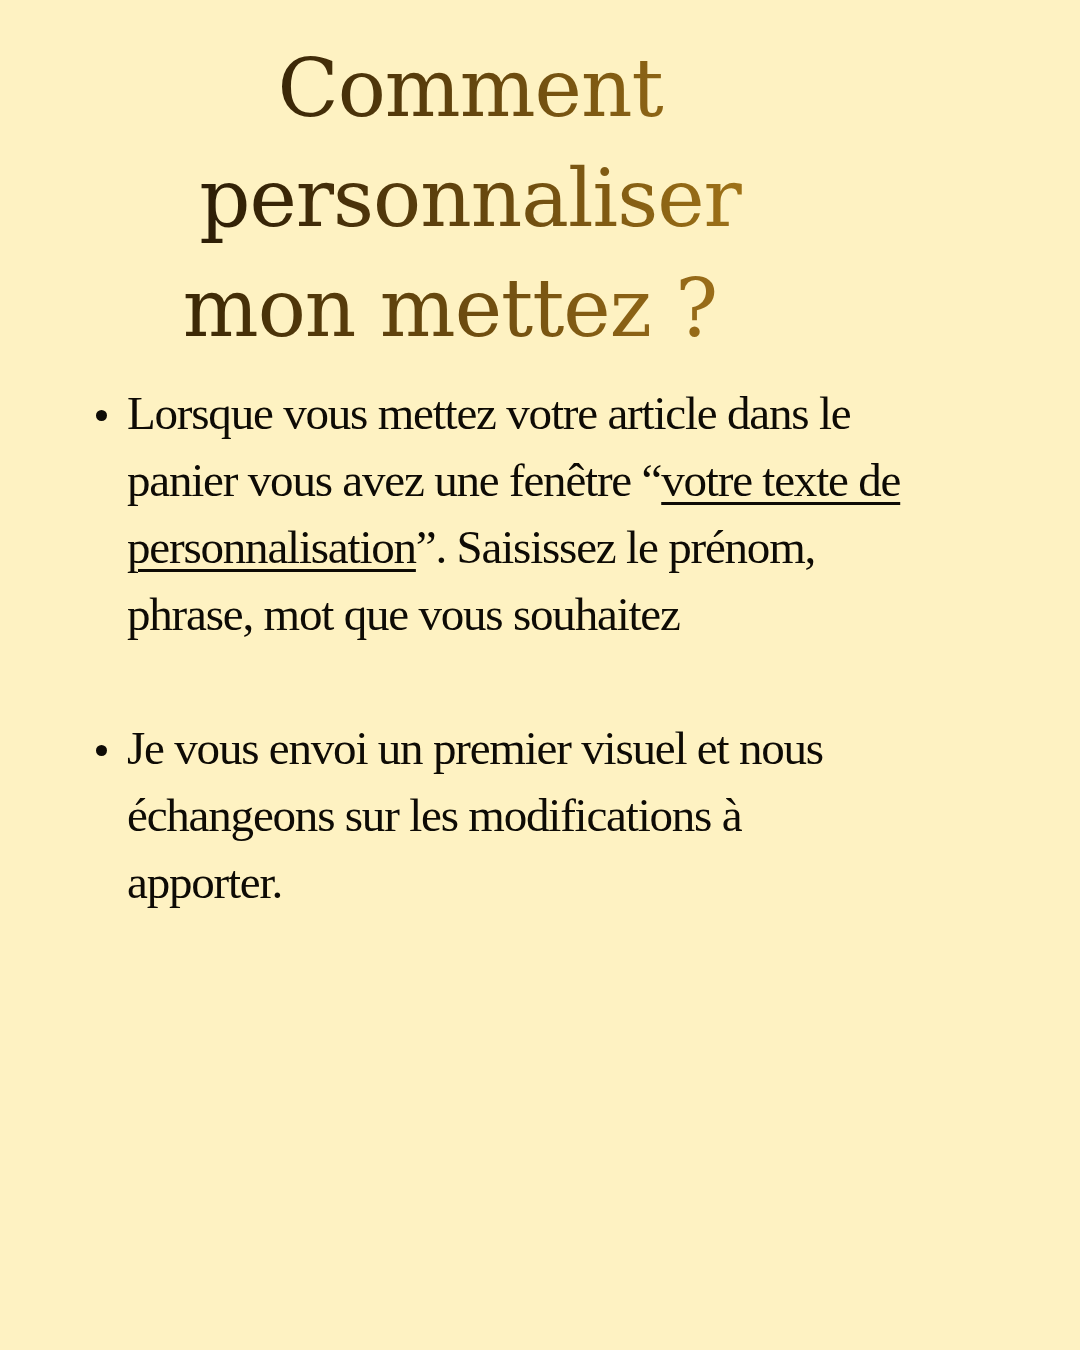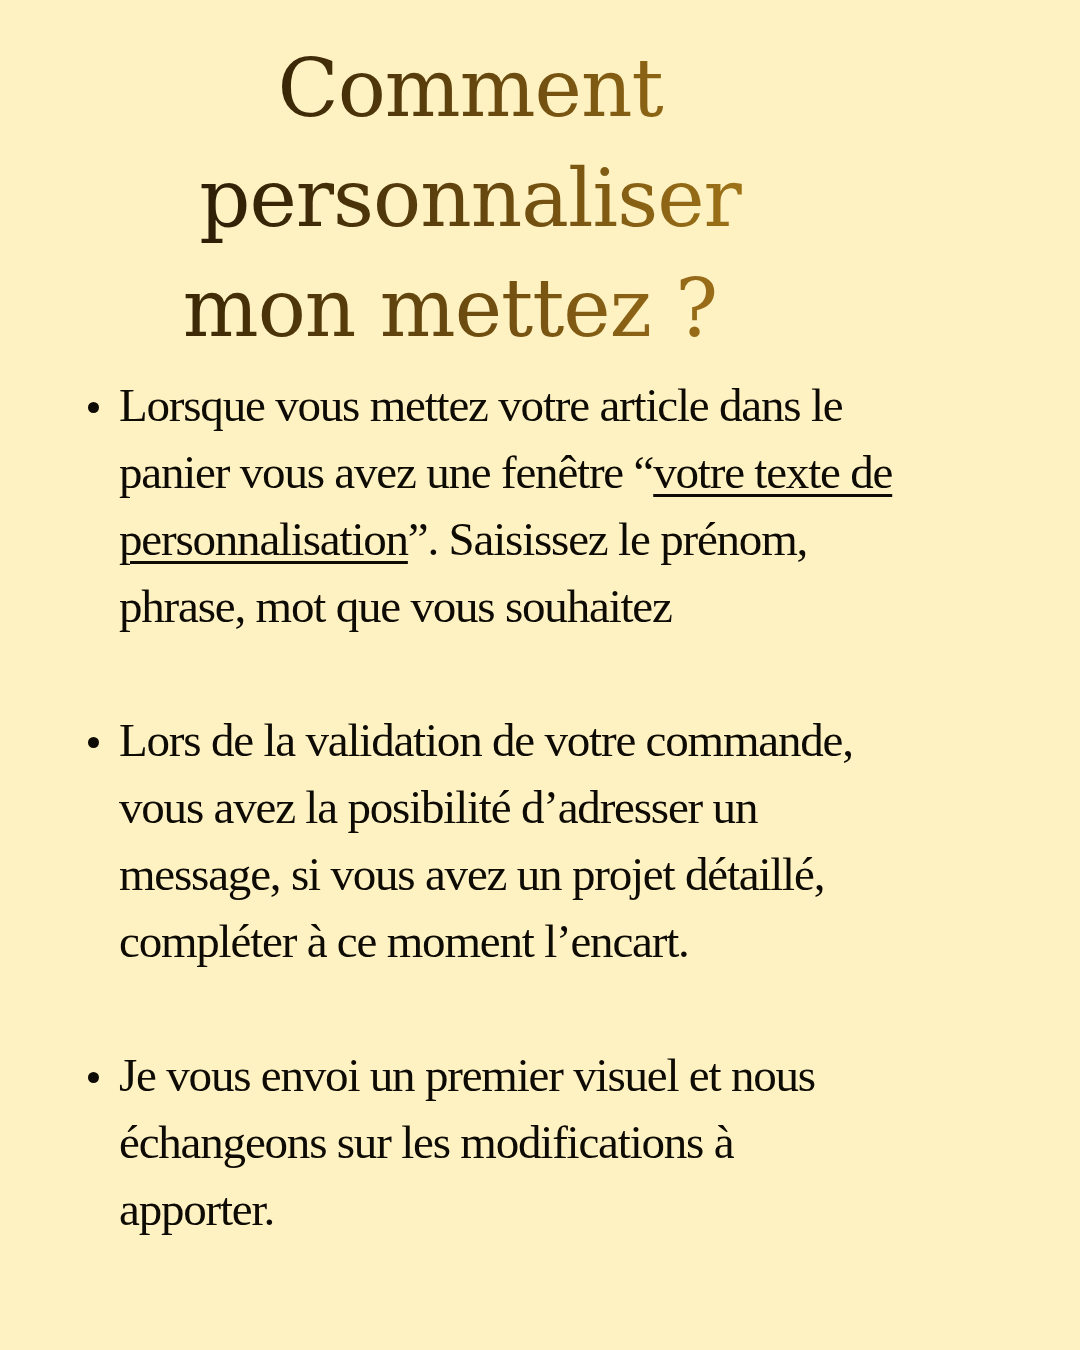--- a/index.html
+++ b/index.html
@@ -43,21 +43,21 @@
       background-clip: text;
       color: transparent;
       display: inline-block;
       margin-left: -40px;
     }
     .list {
       position: absolute;
       left: 0;
       top: 372px;
       width: 944px;
-      margin: 0;
+      margin: 8px;
       padding: 0;
       list-style: none;
     }
     .item {
       position: relative;
       padding-left: 119px;
       padding-right: 50px;
       font-size: 47px;
       line-height: 67px;
       color: #0e0b05;
@@ -91,19 +91,15 @@
   <span class="title-line"><span class="grad2">mon mettez ?</span></span>
 </h1>
 
 <ul class="list">
   <li class="item">
     <span class="bullet"></span>
     <span>Lorsque vous mettez votre article dans le panier vous avez une fenêtre “</span><span class="link">votre texte de personnalisation</span><span>”. Saisissez le prénom, phrase, mot que vous souhaitez</span>
   </li>
   <li class="item">
     <span class="bullet"></span>
-    <span>Lors de la validation de votre commande, vous avez la posibilité d’adresser un message, si vous avez un projet détaillé, compléter à ce moment l’encart.</span>
-  </li>
-  <li class="item">
-    <span class="bullet"></span>
     <span>Je vous envoi un premier visuel et nous échangeons sur les modifications à apporter.</span>
   </li>
 </ul>
 
 </body></html>

